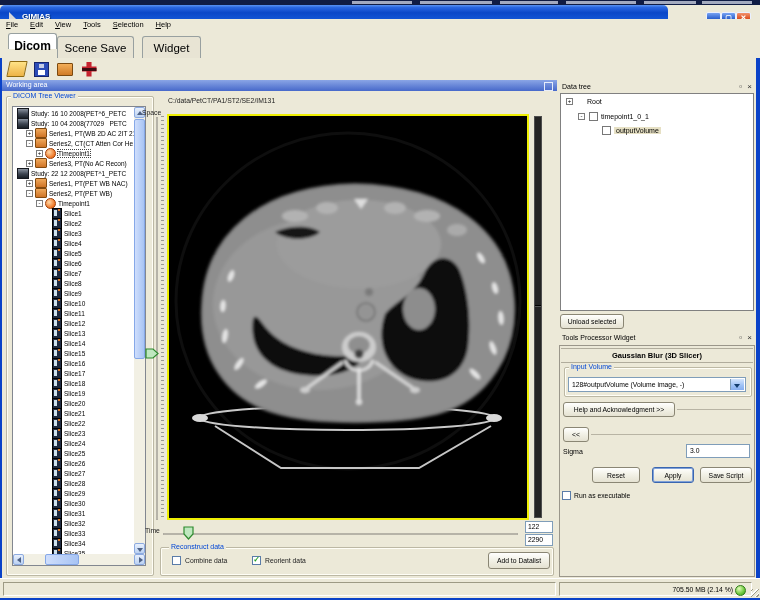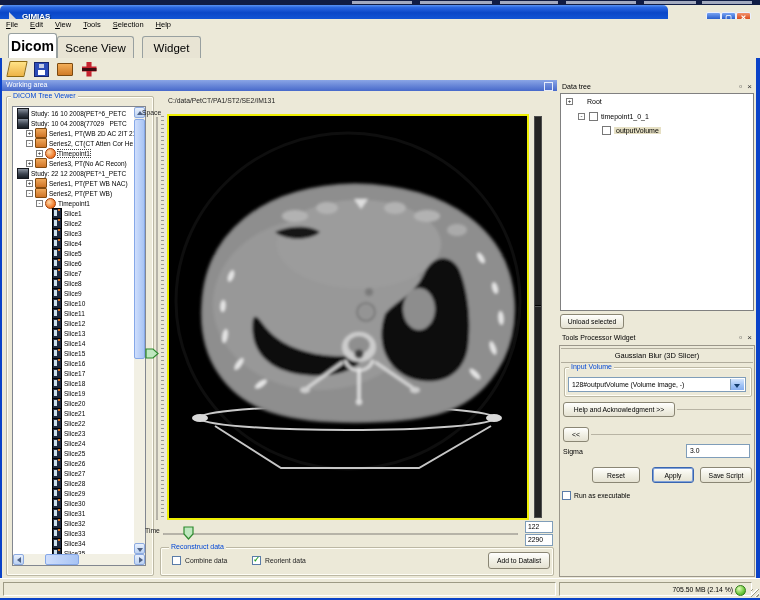--- a/index.html
+++ b/index.html
@@ -139,22 +139,22 @@
 <div id="menubar" class="abs">
     <div class="menu-item"><u>F</u>ile</div>
     <div class="menu-item"><u>E</u>dit</div>
     <div class="menu-item"><u>V</u>iew</div>
     <div class="menu-item"><u>T</u>ools</div>
     <div class="menu-item"><u>S</u>election</div>
     <div class="menu-item"><u>H</u>elp</div>
   </div>
 
 <div id="tabbar" class="abs">
-    <div class="tab active" style="left: 8px; top: 2px; width: 49px; height: 25px; font-size: 14px; line-height: 25px;">Dicom</div>
-    <div class="tab" style="left: 57px; top: 5px; width: 77px; height: 22px; font-size: 11.5px; line-height: 22px;">Scene View</div>
+    <div class="tab active" style="left: 8px; top: 2px; width: 49px; height: 16px; font-size: 12px; line-height: 25px;">Dicom</div>
+    <div class="tab" style="left: 57px; top: 5px; width: 77px; height: 22px; font-size: 11.5px; line-height: 22px;">Scene Save</div>
     <div class="tab" style="left: 142px; top: 5px; width: 59px; height: 22px; font-size: 11.5px; line-height: 22px;">Widget</div>
   </div>
 
 <div id="toolbar" class="abs">
     <div class="tbtn" style="left: 8px;">
       <span class="ticon16 icon-open-folder"></span>
     </div>
     <div class="tbtn" style="left: 32px;">
       <span class="ticon16 icon-save"></span>
     </div>
@@ -356,21 +356,21 @@
 </div>
 <div class="btn abs" style="left:560px;top:314px;width:64px;height:15px;">Unload selected</div>
 
 <div class="phead abs" style="left:559px;top:333px;width:197px;height:11px;">
   <span style="position:absolute;left:3px;top:1px;">Tools Processor Widget</span>
   <span class="pglyph" style="right:14px;">▫</span>
   <span class="pglyph" style="right:4px;">×</span>
 </div>
 <div class="abs" style="left:559px;top:345px;width:196px;height:232px;border:1px solid #9a968a;box-sizing:border-box;background:#ece9d8;"></div>
 <div class="abs" style="left:561px;top:348px;width:192px;height:13px;border-top:1px solid #b0ac9c;border-bottom:1px solid #b0ac9c;
-     font-size:7.5px;font-weight:normal;color:#000;text-align:center;line-height:13px;">Gaussian Blur (3D Slicer)</div>
+     font-size:7.5px;font-weight:bold;color:#000;text-align:center;line-height:13px;">Gaussian Blur (3D Slicer)</div>
 
 <div class="abs groupbox" style="left:564px;top:367px;width:186px;height:28px;"></div>
 <div class="glabel abs" style="left:569px;top:363px;">Input Volume</div>
 <div class="field abs" style="left:568px;top:377px;width:178px;height:15px;line-height:14px;">
   <span>128#outputVolume (Volume image, -)</span>
   <span class="combo-btn"></span>
 </div>
 
 <div class="btn abs" style="left:563px;top:402px;width:112px;height:15px;">Help and Acknowledgment &gt;&gt;</div>
 <div class="sepline" style="left:677px;top:409px;width:74px;"></div>

